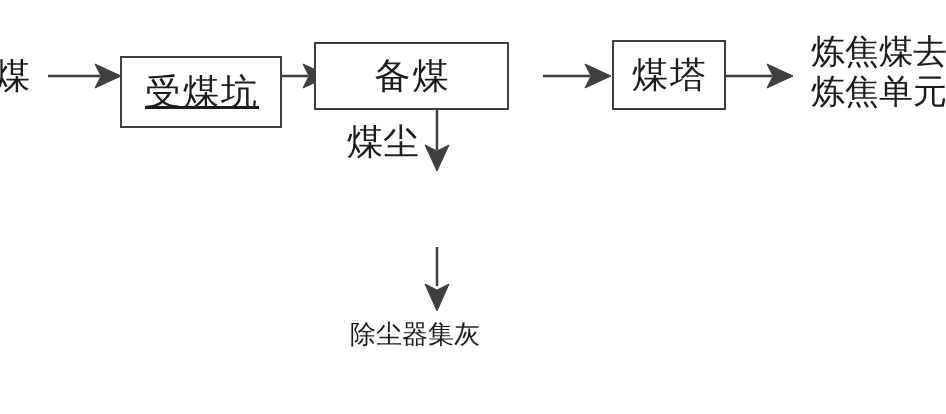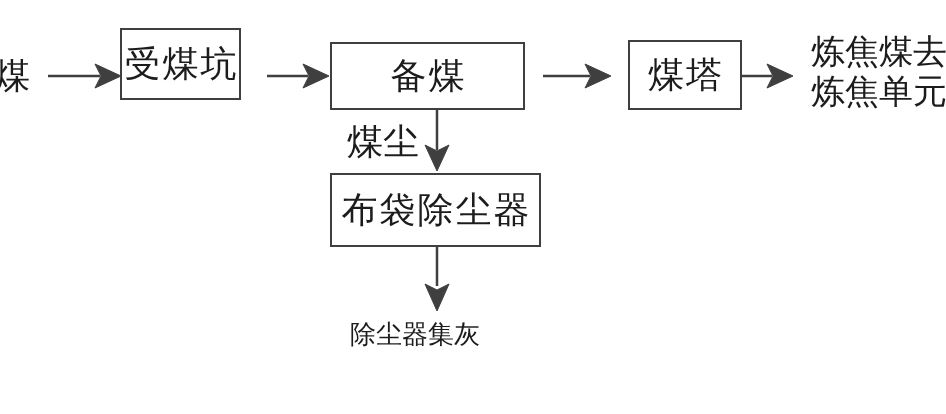--- a/index.html
+++ b/index.html
@@ -80,38 +80,35 @@
     </g>
 
     <g fill="#3f3f3f" stroke="#3f3f3f">
       <line x1="437" y1="247" x2="437" y2="286" stroke-width="2.5"></line>
       <polygon points="425,284 437,311 449,284 437,290" stroke-width="1"></polygon>
     </g>
   </svg>
 
   <div class="free-label" style="left:-6px; top:56px;">煤</div>
 
-  <div class="node-box" style="left:120px; top:28px; width:121px; height:72px;">
+  <div class="node-box" style="left:120px; top:56px; width:162px; height:72px;text-decoration:underline;">
     <span>受煤坑</span>
   </div>
 
-  <div class="node-box" style="left:330px; top:42px; width:195px; height:68px;">
+  <div class="node-box" style="left:314px; top:42px; width:195px; height:68px;">
     <span>备煤</span>
   </div>
 
-  <div class="node-box" style="left:612px; top:40px; width:114px; height:70px;margin-left:16px;">
+  <div class="node-box" style="left:612px; top:40px; width:114px; height:70px;">
     <span>煤塔</span>
   </div>
 
   <div class="free-label two-line" style="left:811px; top:31px;">
     <div>炼焦煤去</div>
     <div>炼焦单元</div>
   </div>
 
   <div class="free-label" style="left:347px; top:122px; font-size:36px;">煤尘</div>
 
-  <div class="node-box" style="left:330px; top:173px; width:211px; height:74px;">
-    <span>布袋除尘器</span>
-  </div>
 
   <div class="free-label" style="left:350px; top:320px; font-size:26px;">除尘器集灰</div>
 
 </div>
 
 </body></html>

